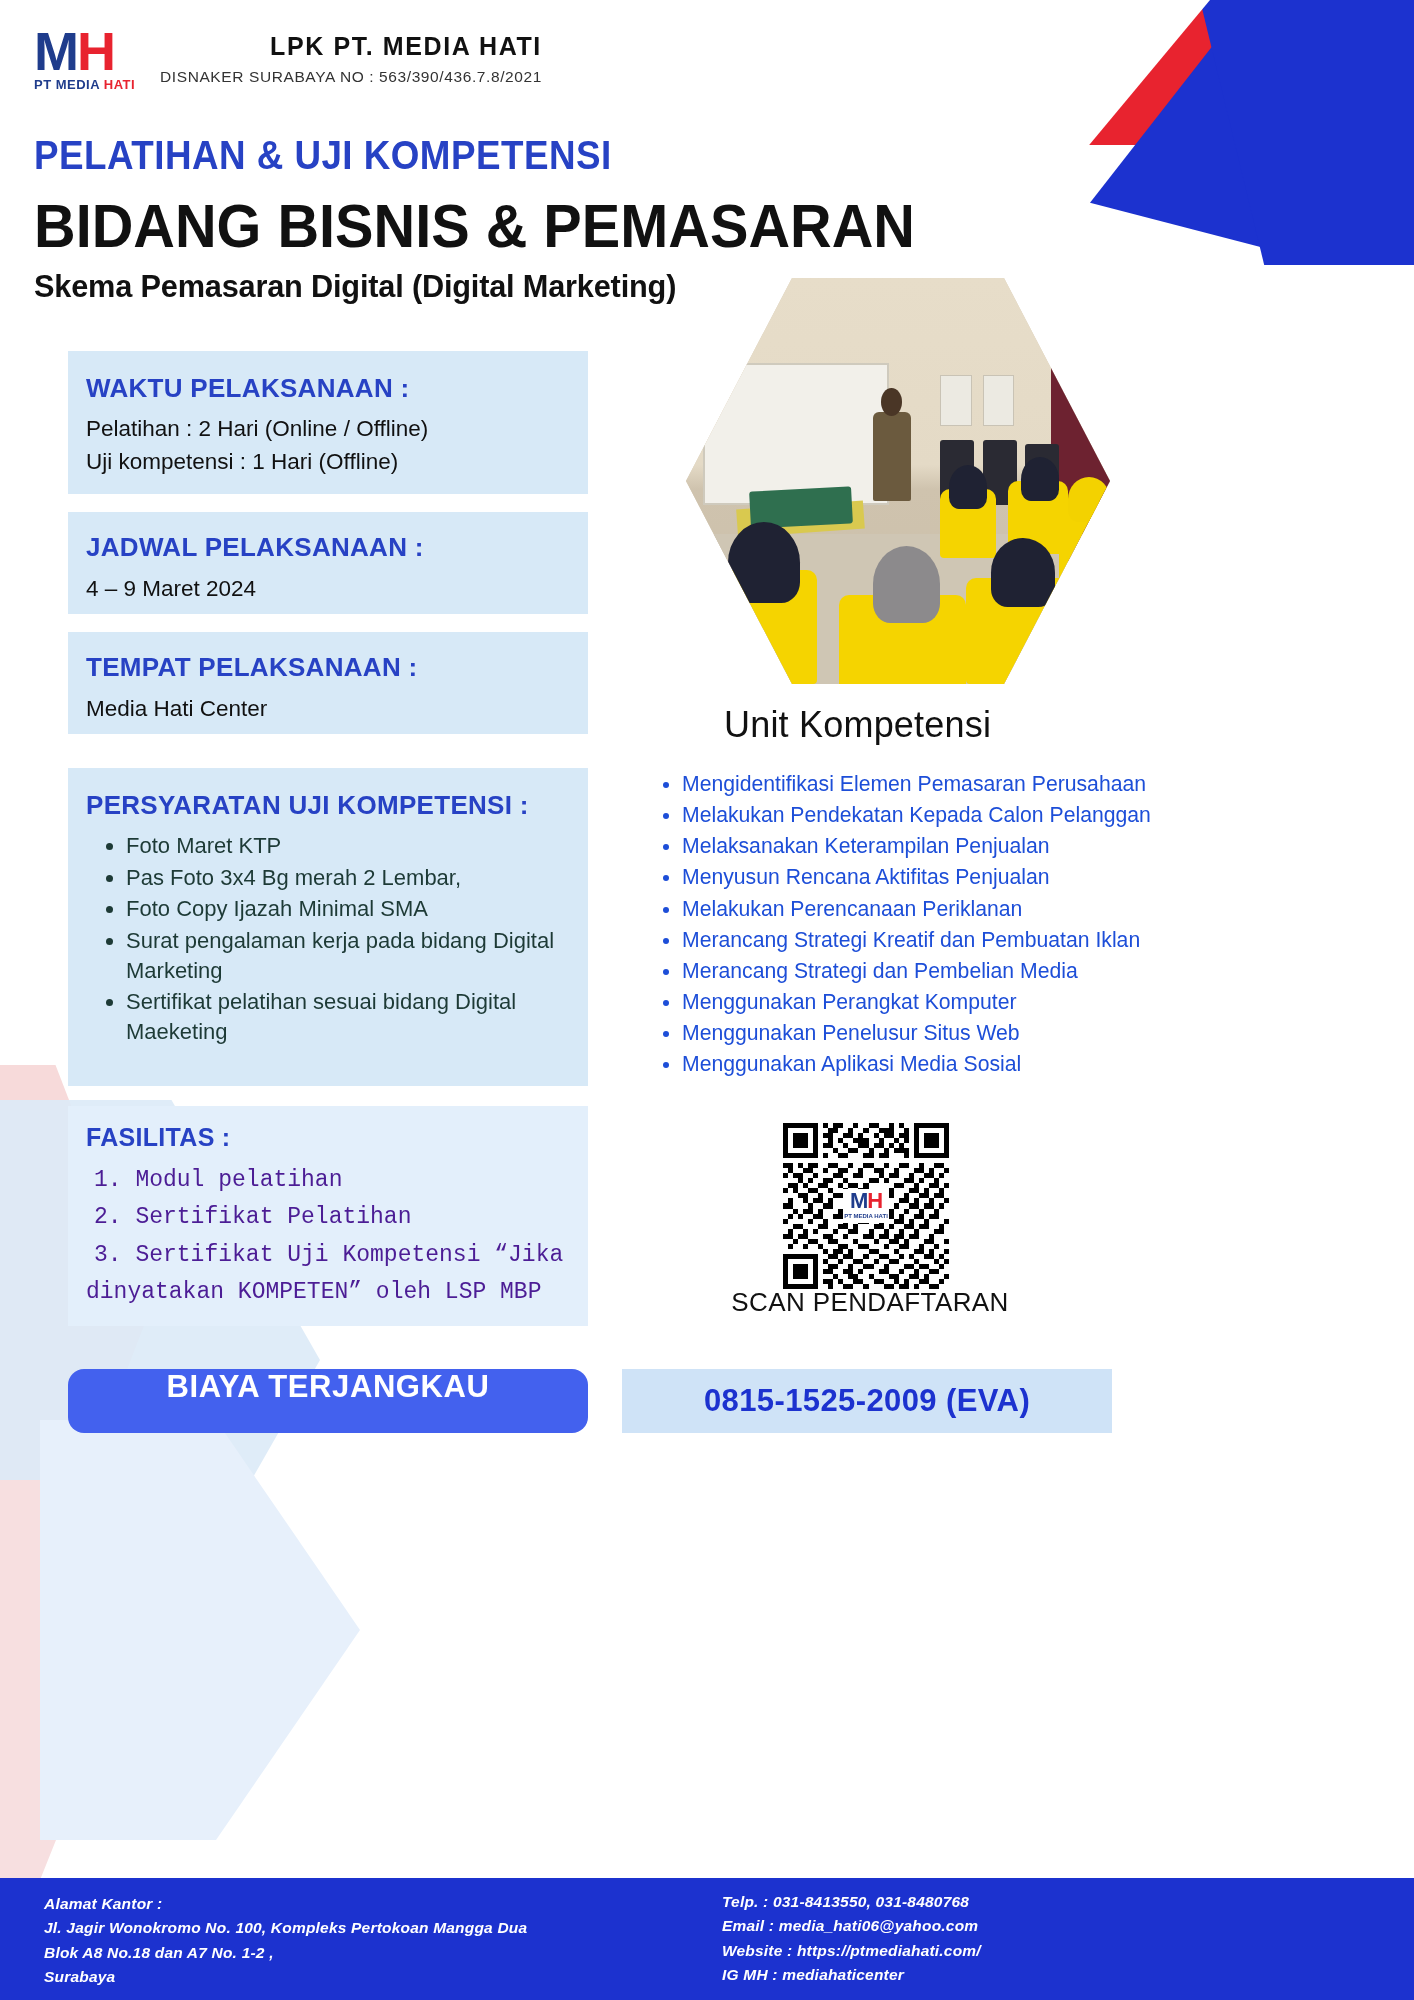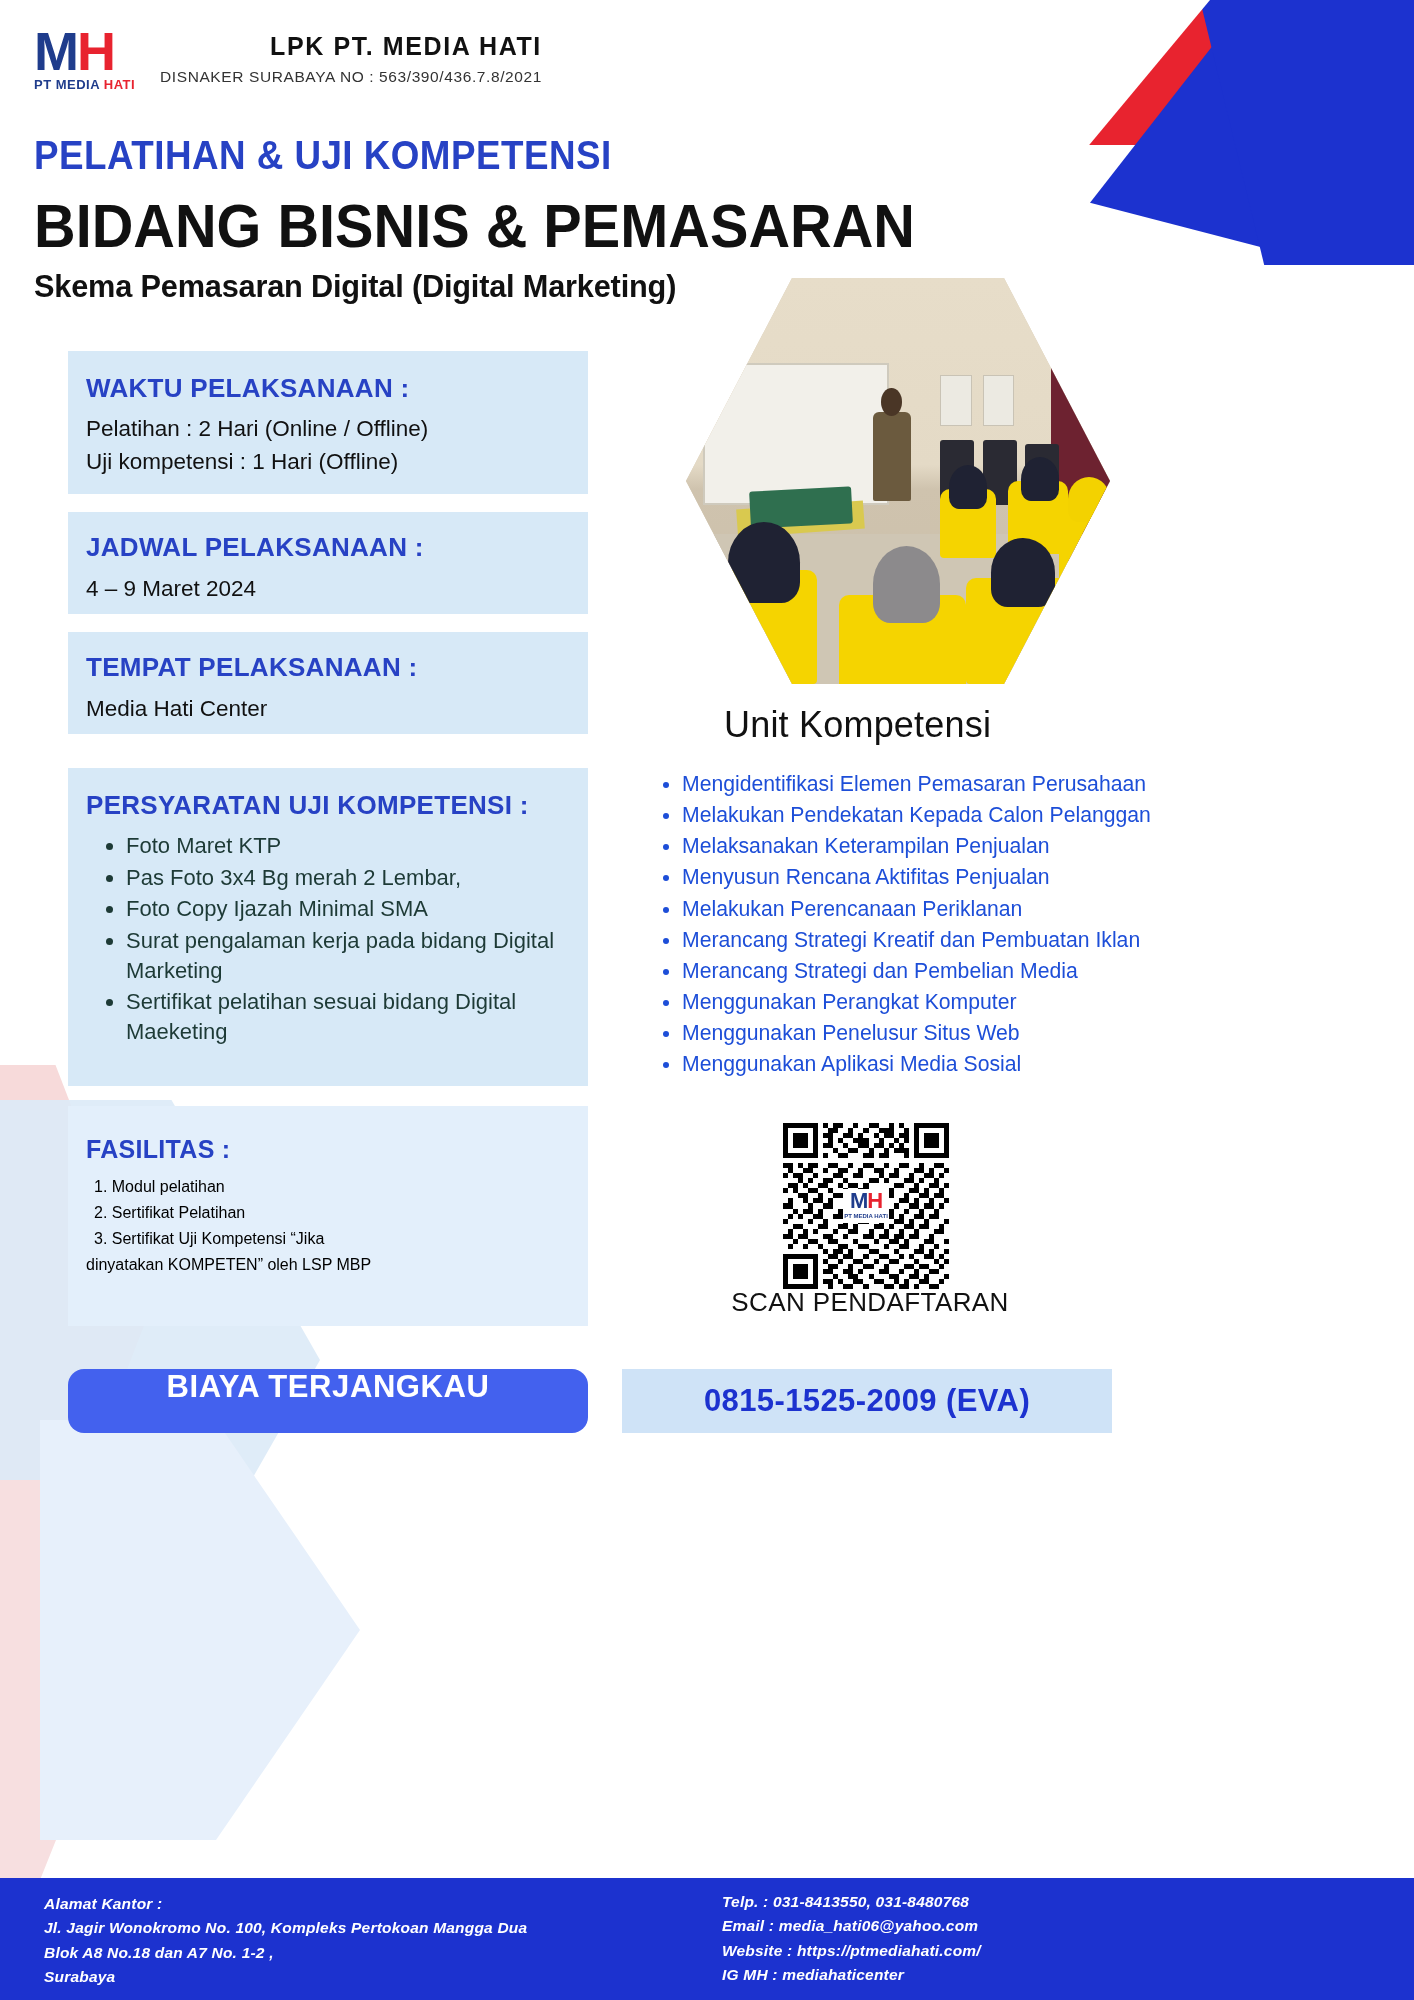--- a/index.html
+++ b/index.html
@@ -97,29 +97,29 @@
   .box-h{
     color:#2742c4;font-weight:bold;letter-spacing:.3px;
     font-size:26px;
   }
   .box-l{color:#111;font-size:22.5px;line-height:1.45;}
 
   #box-waktu{left:68px;top:351px;width:520px;height:143px;padding:22px 0 0 18px;box-sizing:border-box;}
   #box-jadwal{left:68px;top:512px;width:520px;height:102px;padding:20px 0 0 18px;box-sizing:border-box;}
   #box-tempat{left:68px;top:632px;width:520px;height:102px;padding:20px 0 0 18px;box-sizing:border-box;}
   #box-syarat{left:68px;top:768px;width:520px;height:318px;padding:22px 0 12px 18px;box-sizing:border-box;}
-  #box-fasilitas{left:68px;top:1106px;width:520px;height:220px;padding:29px 0 0 18px;box-sizing:border-box;background:#e3effb;}
+  #box-fasilitas{left:68px;top:1106px;width:520px;height:220px;padding:17px 0 0 18px;box-sizing:border-box;background:#e3effb;}
 
   .box-h.sm{font-size:25px;}
   ul.syarat{margin:10px 0 0 0;padding:0 0 0 40px;list-style:disc;}
   ul.syarat li{
     color:#1d3a36;font-size:22px;line-height:1.35;margin-bottom:2px;
   }
   ul.syarat li::marker{color:#1d3a36;}
-  .fas-line{color:#000000;font-size:16px;line-height:1.62;margin-left:8px;}
+  .fas-line{color:#4c1d95;font-size:23px;line-height:1.62;margin-left:8px;font-family:Liberation Mono, monospace;}
 
   
   .hexwrap{
     position:absolute;left:686px;top:278px;width:424px;height:406px;
     clip-path:polygon(25% 0%,75% 0%,100% 50%,75% 100%,25% 100%,0% 50%);
     overflow:hidden;background:#d9cdb8;
   }
   .room{position:absolute;inset:0;
     background:linear-gradient(#e7ddc9 0%,#e4dac6 46%,#cfc3ae 52%,#cabfa9 100%);}
   .wall-white{position:absolute;left:4%;top:21%;width:43%;height:34%;background:#f2f0ea;border:2px solid #cfcabd;}

